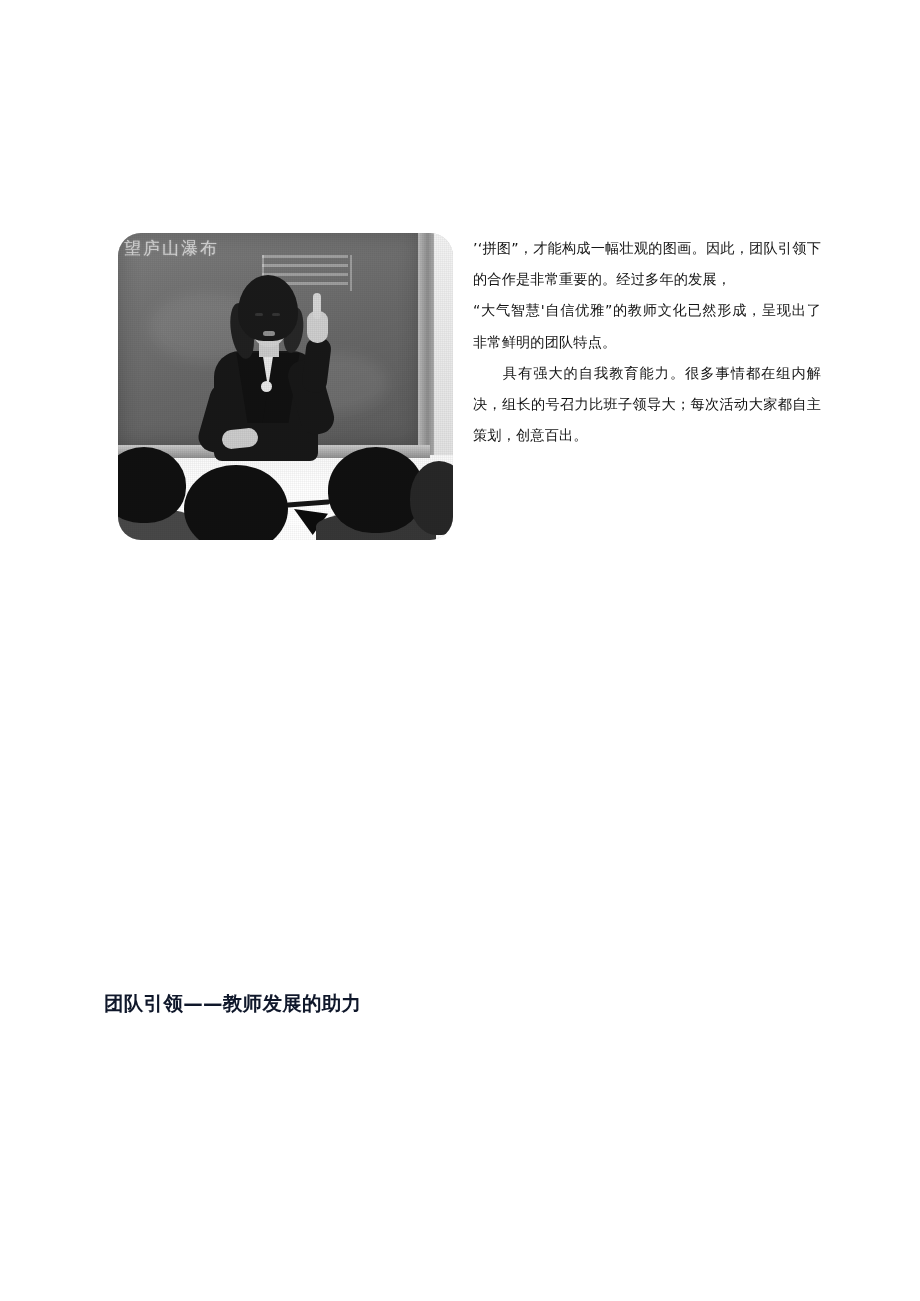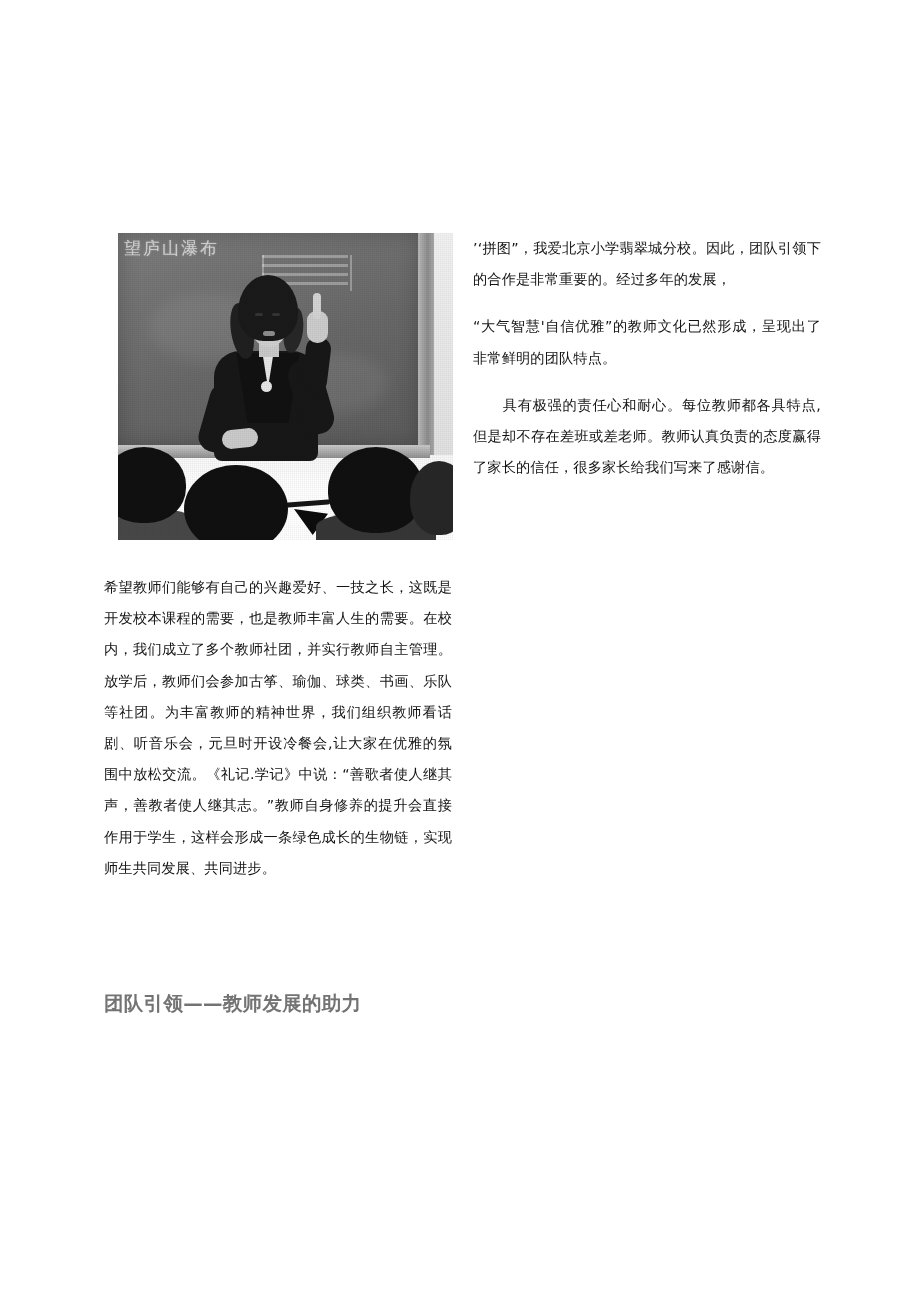--- a/index.html
+++ b/index.html
@@ -32,45 +32,46 @@
     letter-spacing: 0.15px;
     text-align: justify;
     text-justify: inter-character;
     color: #141414;
   }
   .col-left  { left: 104px; top: 572px;  width: 348px; }
   .col-right { left: 473px; top: 233px;  width: 348px; }
   .col-left-lower { left: 104px; top: 1043px; width: 348px; }
 
   .para { margin: 0; }
-  .para + .para { margin-top: 16px; }
+  .para + .para { margin-top: 0; }
   .indent { text-indent: 2.1em; }
 
   
   .heading {
     position: absolute;
     left: 104px;
     top: 974px;
     width: 360px;
     font-size: 19.5px;
     line-height: 28px;
     font-weight: 600;
-    color: #737373;
+    color: #0f172a;
     letter-spacing: 0.3px;
   }
 
   
   .photo-wrap {
     position: absolute;
     left: 118px;
     top: 233px;
     width: 335px;
     height: 307px;
     overflow: hidden;
     background: #cfcfcf;
+    border-radius: 23px;
   }
   .photo {
     position: absolute;
     left: 0; top: 0;
     width: 335px;
     height: 307px;
     background: #ffffff;
     filter: grayscale(1) contrast(1.04);
   }
 
@@ -379,25 +380,24 @@
       <div class="head h1"></div>
       <div class="head h3"></div>
       <div class="head h4"></div>
       <div class="head h2"></div>
 
       <div class="grain"></div>
     </div>
   </div>
 
   <div class="col col-left">
-    <p class="para">希望教师们能够有自己的兴趣爱好、一技之长，这既是开发校本课程的需要，也是教师丰富人生的需要。在校内，我们成立了多个教师社团，并实行教师自主管理。放学后，教师们会参加古筝、瑜伽、球类、书画、乐队等社团。为丰富教师的精神世界，我们组织教师看话剧、听音乐会，元旦时开设冷餐会,让大家在优雅的氛围中放松交流。《礼记.学记》中说：“善歌者使人继其声，善教者使人继其志。”教师自身修养的提升会直接作用于学生，这样会形成一条绿色成长的生物链，实现师生共同发展、共同进步。</p>
   </div>
 
   <h2 class="heading">团队引领——教师发展的助力</h2>
 
 
   <div class="col col-right">
-    <p class="para">’‘拼图”，我爱北京小学翡翠城分校。因此，团队引领下的合作是非常重要的。经过多年的发展，</p>
+    <p class="para">’‘拼图”，才能构成一幅壮观的图画。因此，团队引领下的合作是非常重要的。经过多年的发展，</p>
     <p class="para">“大气智慧'自信优雅”的教师文化已然形成，呈现出了非常鲜明的团队特点。</p>
-    <p class="para indent">具有极强的责任心和耐心。每位教师都各具特点,但是却不存在差班或差老师。教师认真负责的态度赢得了家长的信任，很多家长给我们写来了感谢信。</p>
+    <p class="para indent">具有强大的自我教育能力。很多事情都在组内解决，组长的号召力比班子领导大；每次活动大家都自主策划，创意百出。</p>
   </div>
 
 </div>
 
 </body></html>

